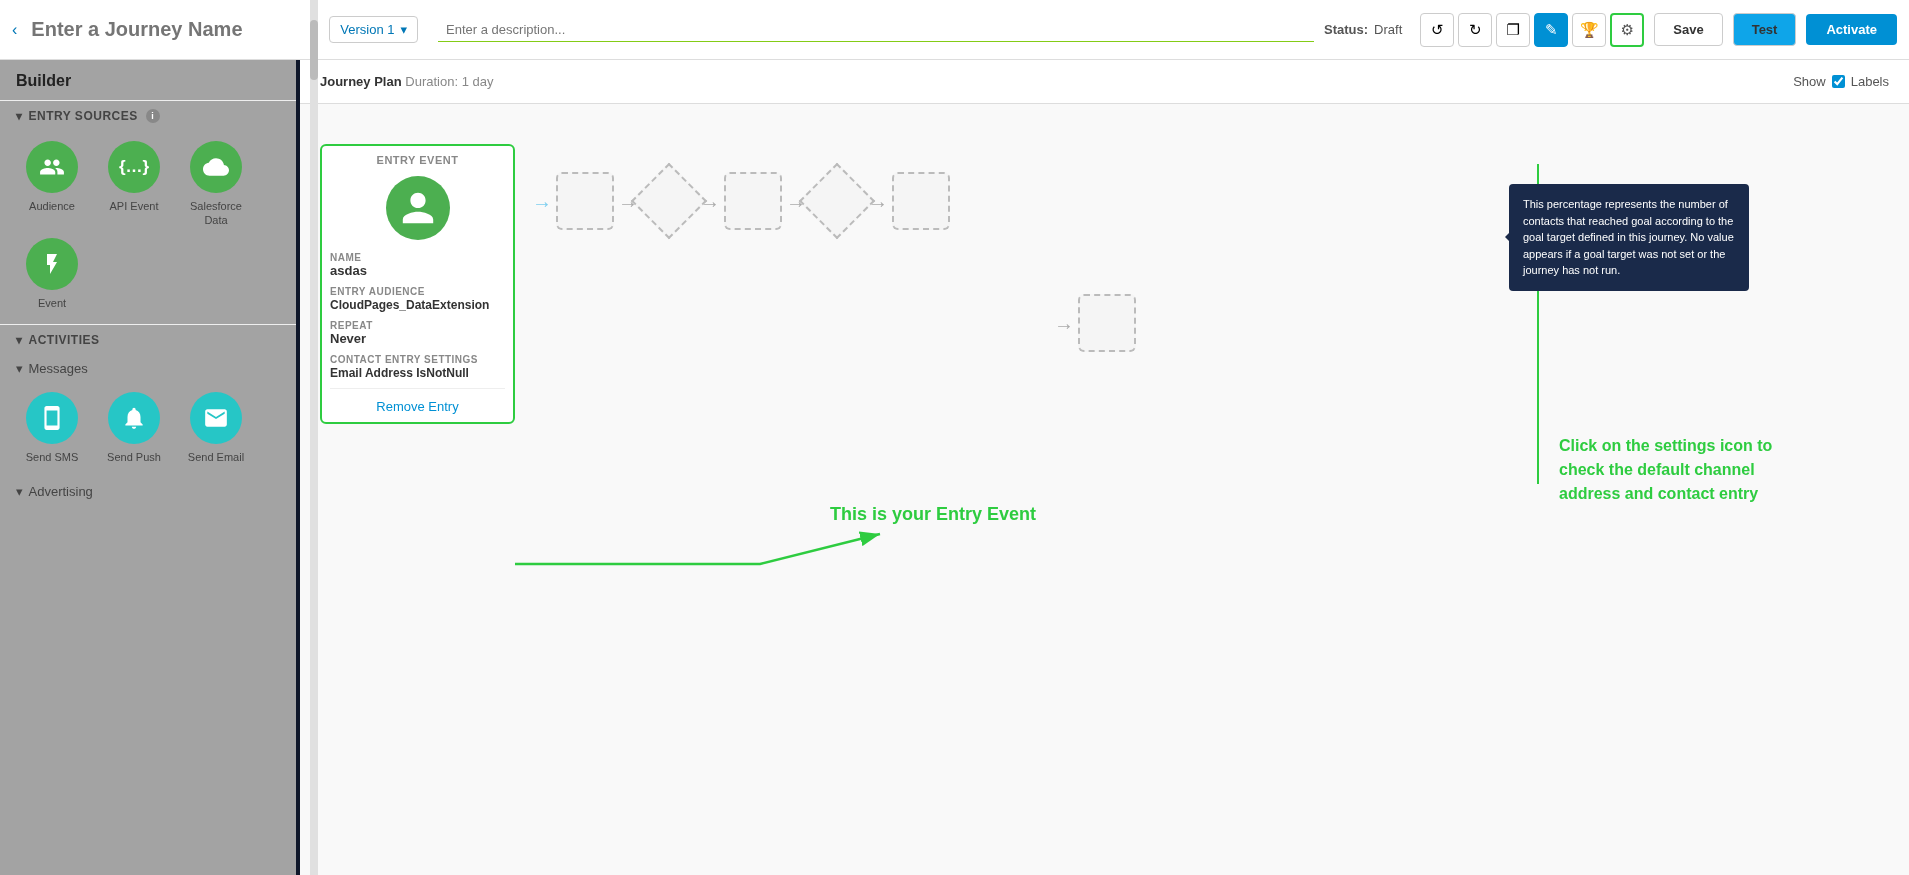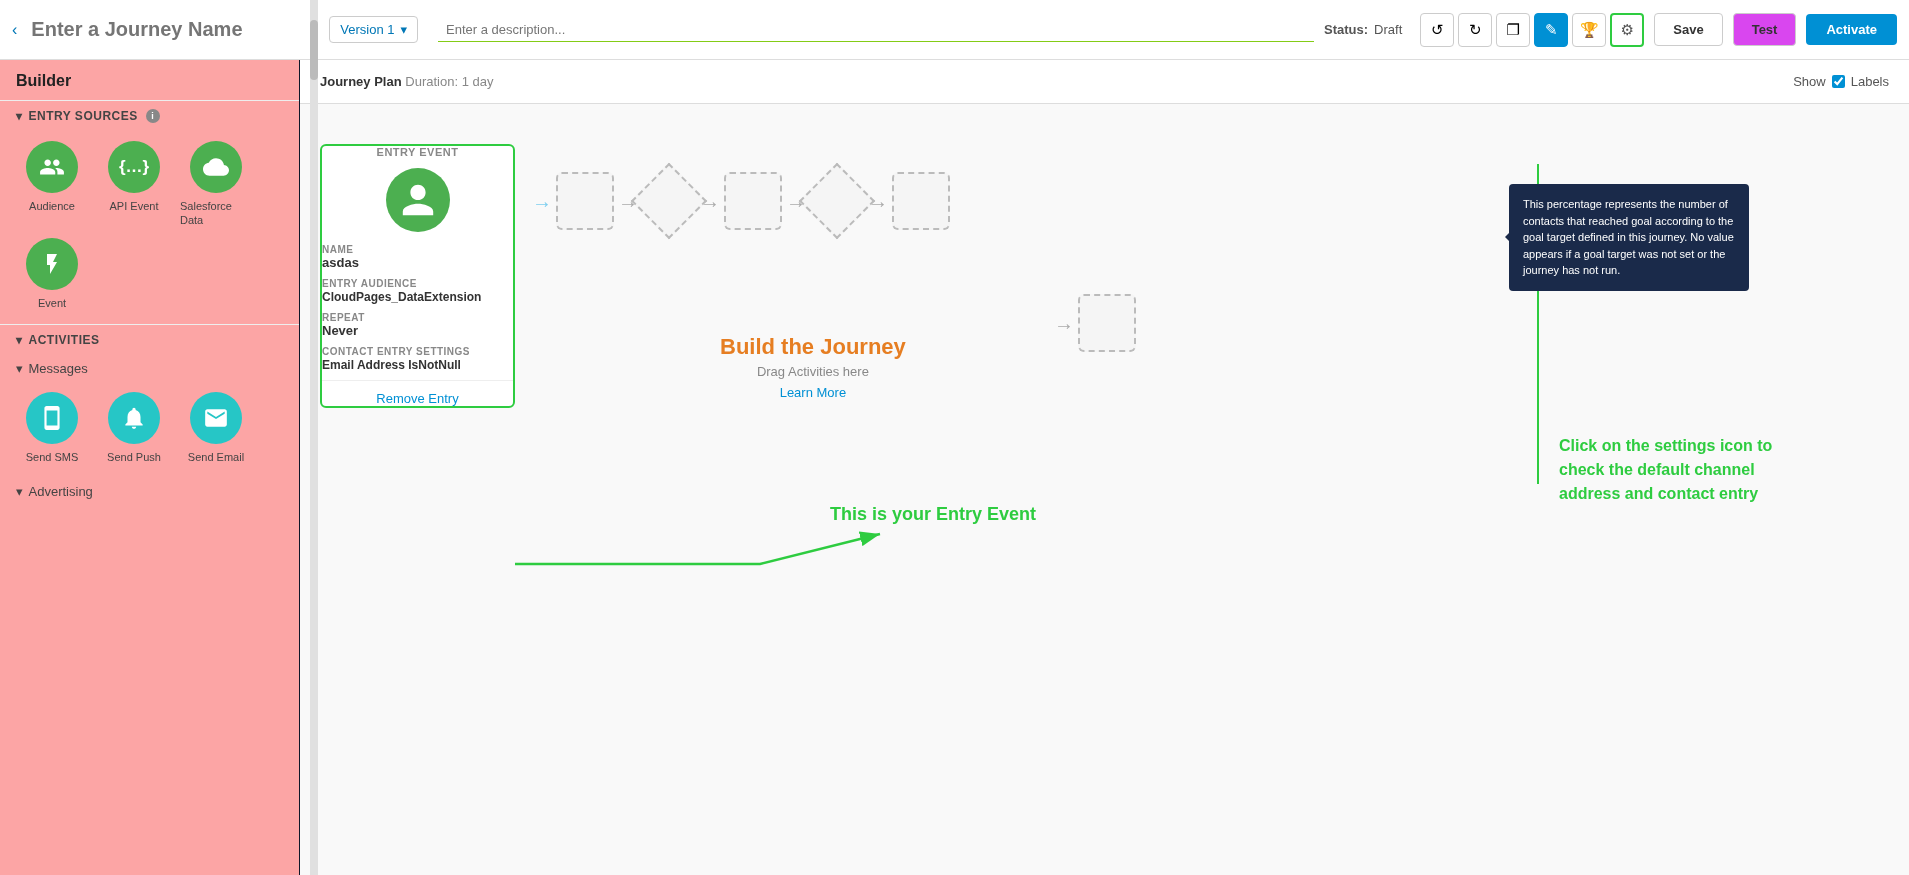--- a/index.html
+++ b/index.html
@@ -27,68 +27,68 @@
     .status-area { margin-left: auto; display: flex; align-items: flex-end; gap: 6px; font-size: 13px; color: #555; }
     .status-label { font-weight: 600; }
     .toolbar-icons { display: flex; align-items: center; gap: 4px; margin-left: 8px; }
     .toolbar-icon-btn {
       width: 34px; height: 34px; display: flex; align-items: center; justify-content: center;
       border: 1px solid #ccc; border-radius: 4px; background: #fff; cursor: pointer; font-size: 15px;
     }
     .toolbar-icon-btn.blue-fill { background: #0090d4; border-color: #0090d4; color: #fff; }
     .toolbar-icon-btn.settings-highlighted { border: 2px solid #2ecc40; color: #555; }
     .btn-save { padding: 8px 18px; border: 1px solid #ccc; border-radius: 4px; background: #fff; cursor: pointer; font-size: 13px; font-weight: 600; color: #333; }
-    .btn-test { padding: 8px 18px; border: 1px solid #ccc; border-radius: 4px; background: #d946ef; cursor: pointer; font-size: 13px; font-weight: 600; color: #333; }
+    .btn-test { padding: 8px 18px; border: 1px solid #ccc; border-radius: 4px; background: #0ea5e9; cursor: pointer; font-size: 13px; font-weight: 600; color: #333; }
     .btn-activate { padding: 8px 20px; border-radius: 4px; background: #0090d4; color: #fff; border: none; cursor: pointer; font-size: 13px; font-weight: 600; }
 
     
     .main-layout { display: flex; height: calc(875px - 60px); }
 
     
     .sidebar {
-      width: 300px; min-width: 300px; background: #fca5a5; border-right: 1px solid #0f172a;
+      width: 300px; min-width: 300px; background: #a3a3a3; border-right: 4px solid #0f172a;
       overflow-y: auto; padding: 12px 0;
     }
     .sidebar-title { font-size: 16px; font-weight: 700; padding: 0 16px 10px; color: #222; }
     .section-header {
       display: flex; align-items: center; gap: 6px; padding: 8px 16px;
       font-size: 12px; font-weight: 700; color: #444; letter-spacing: 0.5px;
       border-top: 1px solid #eee; cursor: pointer;
     }
     .info-icon { display: inline-block; width: 14px; height: 14px; border-radius: 50%; background: #888; color: #fff; font-size: 9px; text-align: center; line-height: 14px; font-weight: 700; margin-left: 2px; }
     .icon-grid { display: flex; flex-wrap: wrap; gap: 10px; padding: 10px 16px 14px; }
     .icon-item { display: flex; flex-direction: column; align-items: center; gap: 6px; width: 72px; cursor: pointer; }
     .icon-circle {
       width: 52px; height: 52px; border-radius: 50%; display: flex; align-items: center; justify-content: center;
       font-size: 22px; color: #fff;
     }
     .icon-circle.green { background: #4caf50; }
     .icon-circle.teal { background: #26c6c6; }
-    .icon-label { font-size: 11px; color: #444; text-align: left; line-height: 1.3; }
+    .icon-label { font-size: 11px; color: #444; text-align: center; line-height: 1.3; }
     .sub-section-header { display: flex; align-items: center; gap: 6px; padding: 6px 16px; font-size: 13px; color: #444; cursor: pointer; }
 
     
     .canvas-area { flex: 1; background: #f9f9f9; position: relative; overflow: hidden; }
 
     
     .journey-plan-bar {
       display: flex; align-items: center; justify-content: space-between;
       padding: 10px 20px; background: #fff; border-bottom: 1px solid #ddd; height: 44px;
     }
     .show-labels { display: flex; align-items: center; gap: 6px; font-size: 13px; color: #555; }
     .show-labels input { accent-color: #0090d4; }
 
     
     .canvas { position: relative; width: 100%; height: calc(875px - 60px - 44px); overflow: hidden; }
 
     
     .entry-card {
       position: absolute; top: 40px; left: 20px;
       width: 195px; border: 2px solid #2ecc40; border-radius: 6px; background: #fff;
-      padding: 0; z-index: 5;
+      padding: 8px; z-index: 5;
     }
     .entry-card-title { font-size: 11px; color: #888; font-weight: 600; text-align: center; margin-bottom: 10px; letter-spacing: 0.5px; }
     .entry-avatar { width: 64px; height: 64px; border-radius: 50%; background: #4caf50; display: flex; align-items: center; justify-content: center; margin: 0 auto 12px; }
     .entry-avatar svg { width: 38px; height: 38px; fill: #fff; }
     .entry-field { margin-bottom: 8px; }
     .entry-field-label { font-size: 10px; color: #888; font-weight: 600; letter-spacing: 0.5px; display: block; }
     .entry-field-value { font-size: 13px; color: #333; font-weight: 600; }
     .entry-field-value.small { font-size: 12px; }
     .remove-entry-btn {
       display: block; width: 100%; text-align: center; color: #0090d4;
@@ -315,25 +315,20 @@
         <div style="width:54px;height:54px;border:2px dashed #bbb;background:#f5f5f5;transform:rotate(45deg);"></div>
         <span style="color:#aaa;font-size:20px;padding:0 4px;">→</span>
         <div class="node-rect"></div>
       </div>
 
       <div style="position:absolute;top:190px;left:750px;display:flex;align-items:center;">
         <span style="color:#aaa;font-size:20px;padding:0 4px;">→</span>
         <div class="node-rect"></div>
       </div>
 
-      <div class="build-text">
-        <div style="font-size:22px;font-weight:700;color:#e67e22;">Build the Journey</div>
-        <div style="font-size:13px;color:#888;margin-top:4px;">Drag Activities here</div>
-        <a class="learn-more">Learn More</a>
-      </div>
 
       <div class="tooltip-box">
         <div class="tooltip-arrow"></div>
         <span>This percentage represents the number of contacts that reached goal according to the goal target defined in this journey. No value appears if a goal target was not set or the journey has not run.</span>
       </div>
 
       <div class="settings-line"></div>
 
       <svg style="position:absolute;top:0;left:0;width:100%;height:100%;pointer-events:none;z-index:7;">
         <path d="M 215 460 L 460 460 L 580 430" stroke="#2ecc40" stroke-width="2.5" fill="none" marker-end="url(#arrowhead)"></path>

